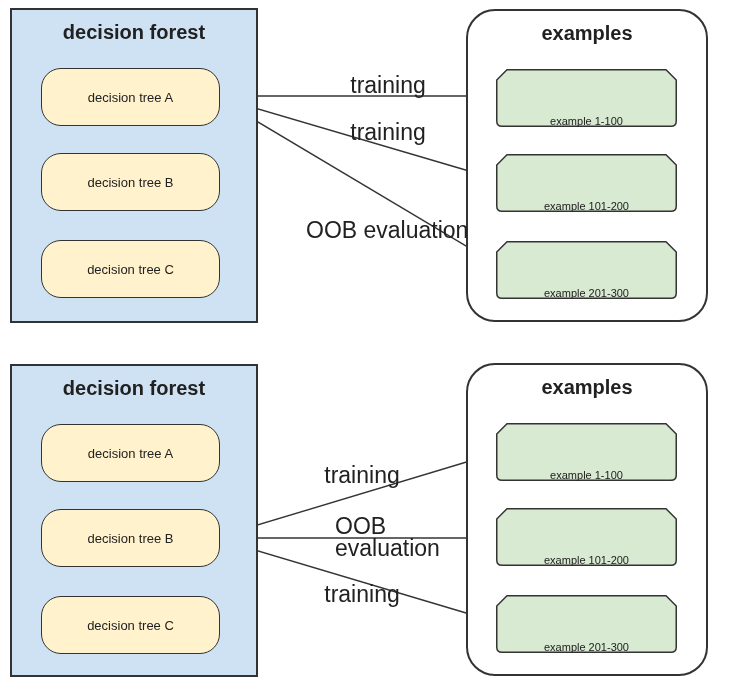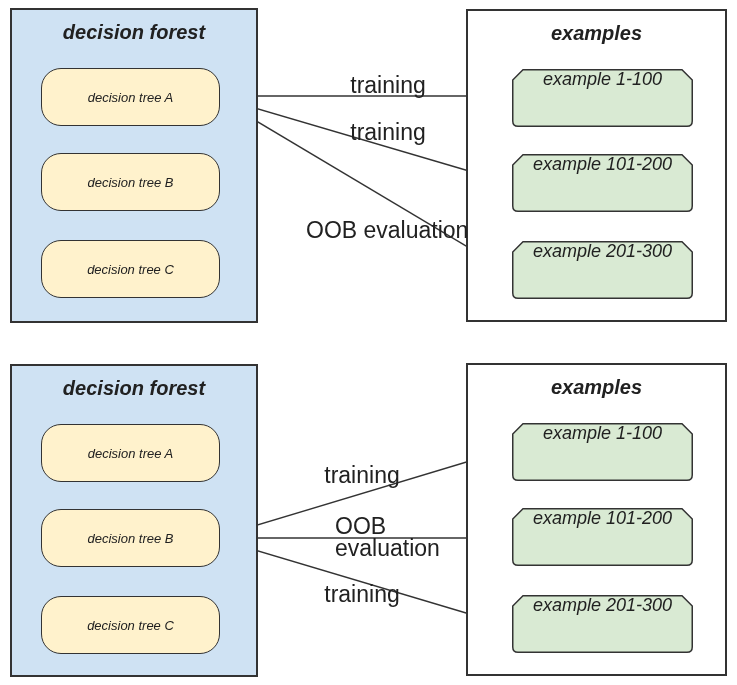--- a/index.html
+++ b/index.html
@@ -17,31 +17,31 @@
     position:relative;
     width:737px;height:685px;
     background:var(--background);
     font-family:"Liberation Sans", sans-serif;
     color:var(--text);
     overflow:hidden;
   }
   .container-box{
     position:absolute;
     border:2px solid var(--border);
-    font-style:italic;
   }
   .forest-box{
     left:10px;width:248px;height:315px;
     background:var(--forest-fill);
   }
   .forest-box.top{top:8px;}
   .forest-box.bottom{top:364px;height:313px;}
   .examples-box{
-    left:466px;width:261px;height:313px;
+    left:466px;width:242px;height:313px;
     background:var(--background);
+    border-radius:29px;
   }
   .examples-box.top{top:9px;}
   .examples-box.bottom{top:363px;height:313px;}
   .box-title{
     position:absolute;
     left:0;top:11px;width:100%;
     text-align:center;
     font-size:20px;font-weight:bold;
     color:var(--text);
   }
@@ -52,23 +52,23 @@
     border:1.5px solid var(--border);
     border-radius:20px;
     display:flex;align-items:center;justify-content:center;
     font-size:13px;
   }
   .slot-0{top:58px;}
   .slot-1{top:143px;}
   .slot-2{top:230px;}
   .example-item{
     position:absolute;
-    left:44px;width:181px;height:58px;
-    display:flex;align-items:flex-start;justify-content:center;
-    font-size:18px;
+    left:28px;width:181px;height:58px;
+    display:flex;align-items:flex-end;justify-content:center;
+    font-size:11px;
   }
   .example-item svg{
     position:absolute;left:0;top:0;width:181px;height:58px;
   }
   .example-item .shape-path{
     fill:var(--example-fill);
     stroke:var(--border);
     stroke-width:1.5;
   }
   .example-item span{position:relative;}

